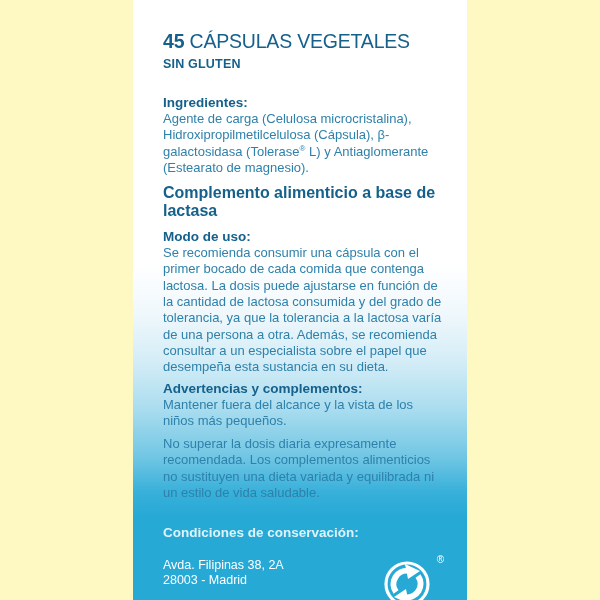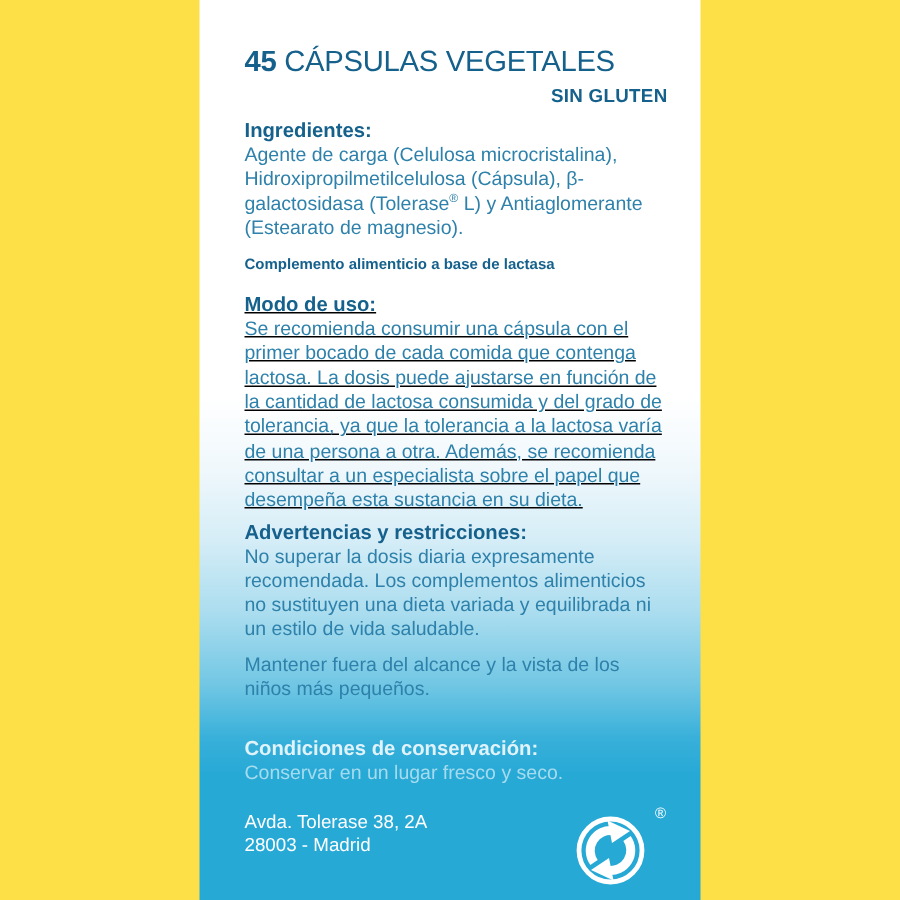--- a/index.html
+++ b/index.html
@@ -4,21 +4,21 @@
 <style>
   html, body {
     margin: 0;
     padding: 0;
     width: 600px;
     height: 600px;
     background: #ffffff;
     font-family: "Liberation Sans", sans-serif;
     overflow: hidden;
   }
-  .stage { position: relative; width: 600px; height: 600px; background: #fde047; }
+  .stage { position: relative; width: 600px; height: 600px; background: #fef9c3; }
 
   .label-panel {
     position: absolute;
     left: 133px;
     top: 0;
     width: 334px;
     height: 600px;
     background: linear-gradient(180deg,
       #ffffff 0%,
       #ffffff 44%,
@@ -28,46 +28,46 @@
       #72c7e4 76%,
       #38b0da 82%,
       #27a9d6 86%,
       #27a9d6 100%);
     box-sizing: border-box;
     padding: 30px 22px 0 30px;
   }
 
   .title-row { color: #15618c; font-size: 19.5px; line-height: 23px; letter-spacing: -0.2px; }
   .title-row .count { font-weight: bold; }
-  .subtitle { color: #15618c; font-size: 12.5px; font-weight: bold; margin-top: 4px; letter-spacing: 0.2px; text-align: right; }
+  .subtitle { color: #15618c; font-size: 12.5px; font-weight: bold; margin-top: 4px; letter-spacing: 0.2px; }
 
   .section { margin: 0; }
   .heading {
     color: #15618c;
     font-weight: bold;
     font-size: 13.5px;
     line-height: 16px;
   }
   .body-text {
     color: #2e81aa;
     font-size: 13px;
     line-height: 16.3px;
     margin: 0;
   }
   sup.reg { font-size: 8px; vertical-align: super; line-height: 0; }
 
-  .ingredients { margin-top: 8px; }
+  .ingredients { margin-top: 24px; }
   .claim {
     margin-top: 8px;
     color: #15618c;
     font-weight: bold;
-    font-size: 10px;
+    font-size: 16px;
     line-height: 18px;
   }
-  .usage { margin-top: 9px; text-decoration: underline; }
+  .usage { margin-top: 9px; }
   .warnings { margin-top: 5px; }
   .warnings .body-text + .body-text { margin-top: 7px; }
 
   .storage { margin-top: 24px; }
   .storage .heading { color: rgba(255,255,255,0.85); }
   .storage .body-text { color: rgba(255,255,255,0.58); }
 
   .footer {
     margin-top: 17px;
     display: flex;
@@ -111,33 +111,32 @@
     </div>
 
     <div class="claim">Complemento alimenticio a base de lactasa</div>
 
     <div class="section usage">
       <div class="heading">Modo de uso:</div>
       <p class="body-text">Se recomienda consumir una cápsula con el primer bocado de cada comida que contenga lactosa. La dosis puede ajustarse en función de la cantidad de lactosa consumida y del grado de tolerancia, ya que la tolerancia a la lactosa varía de una persona a otra. Además, se recomienda consultar a un especialista sobre el papel que desempeña esta sustancia en su dieta.</p>
     </div>
 
     <div class="section warnings">
-      <div class="heading">Advertencias y restricciones:</div>
+      <div class="heading">Advertencias y complementos:</div>
+      <p class="body-text">Mantener fuera del alcance y la vista de los niños más pequeños.</p>
       <p class="body-text">No superar la dosis diaria expresamente recomendada. Los complementos alimenticios no sustituyen una dieta variada y equilibrada ni un estilo de vida saludable.</p>
-      <p class="body-text">Mantener fuera del alcance y la vista de los niños más pequeños.</p>
     </div>
 
     <div class="section storage">
       <div class="heading">Condiciones de conservación:</div>
-      <p class="body-text">Conservar en un lugar fresco y seco.</p>
     </div>
 
     <div class="footer">
       <div class="left">
-        <div>Avda. Tolerase 38, 2A</div>
+        <div>Avda. Filipinas 38, 2A</div>
         <div>28003 - Madrid</div>
 
       </div>
 
       <div class="right">
         <div class="green-dot-wrap">
           <svg width="52" height="52" viewBox="0 0 52 52">
             <circle cx="26" cy="26" r="21" fill="none" stroke="#ffffff" stroke-width="3.2"></circle>
             <path d="M 15 34 A 13.5 13.5 0 0 1 28 12.8" fill="none" stroke="#ffffff" stroke-width="6"></path>
             <path d="M 24 6 L 39 13 L 27 21 Z" fill="#ffffff"></path>

